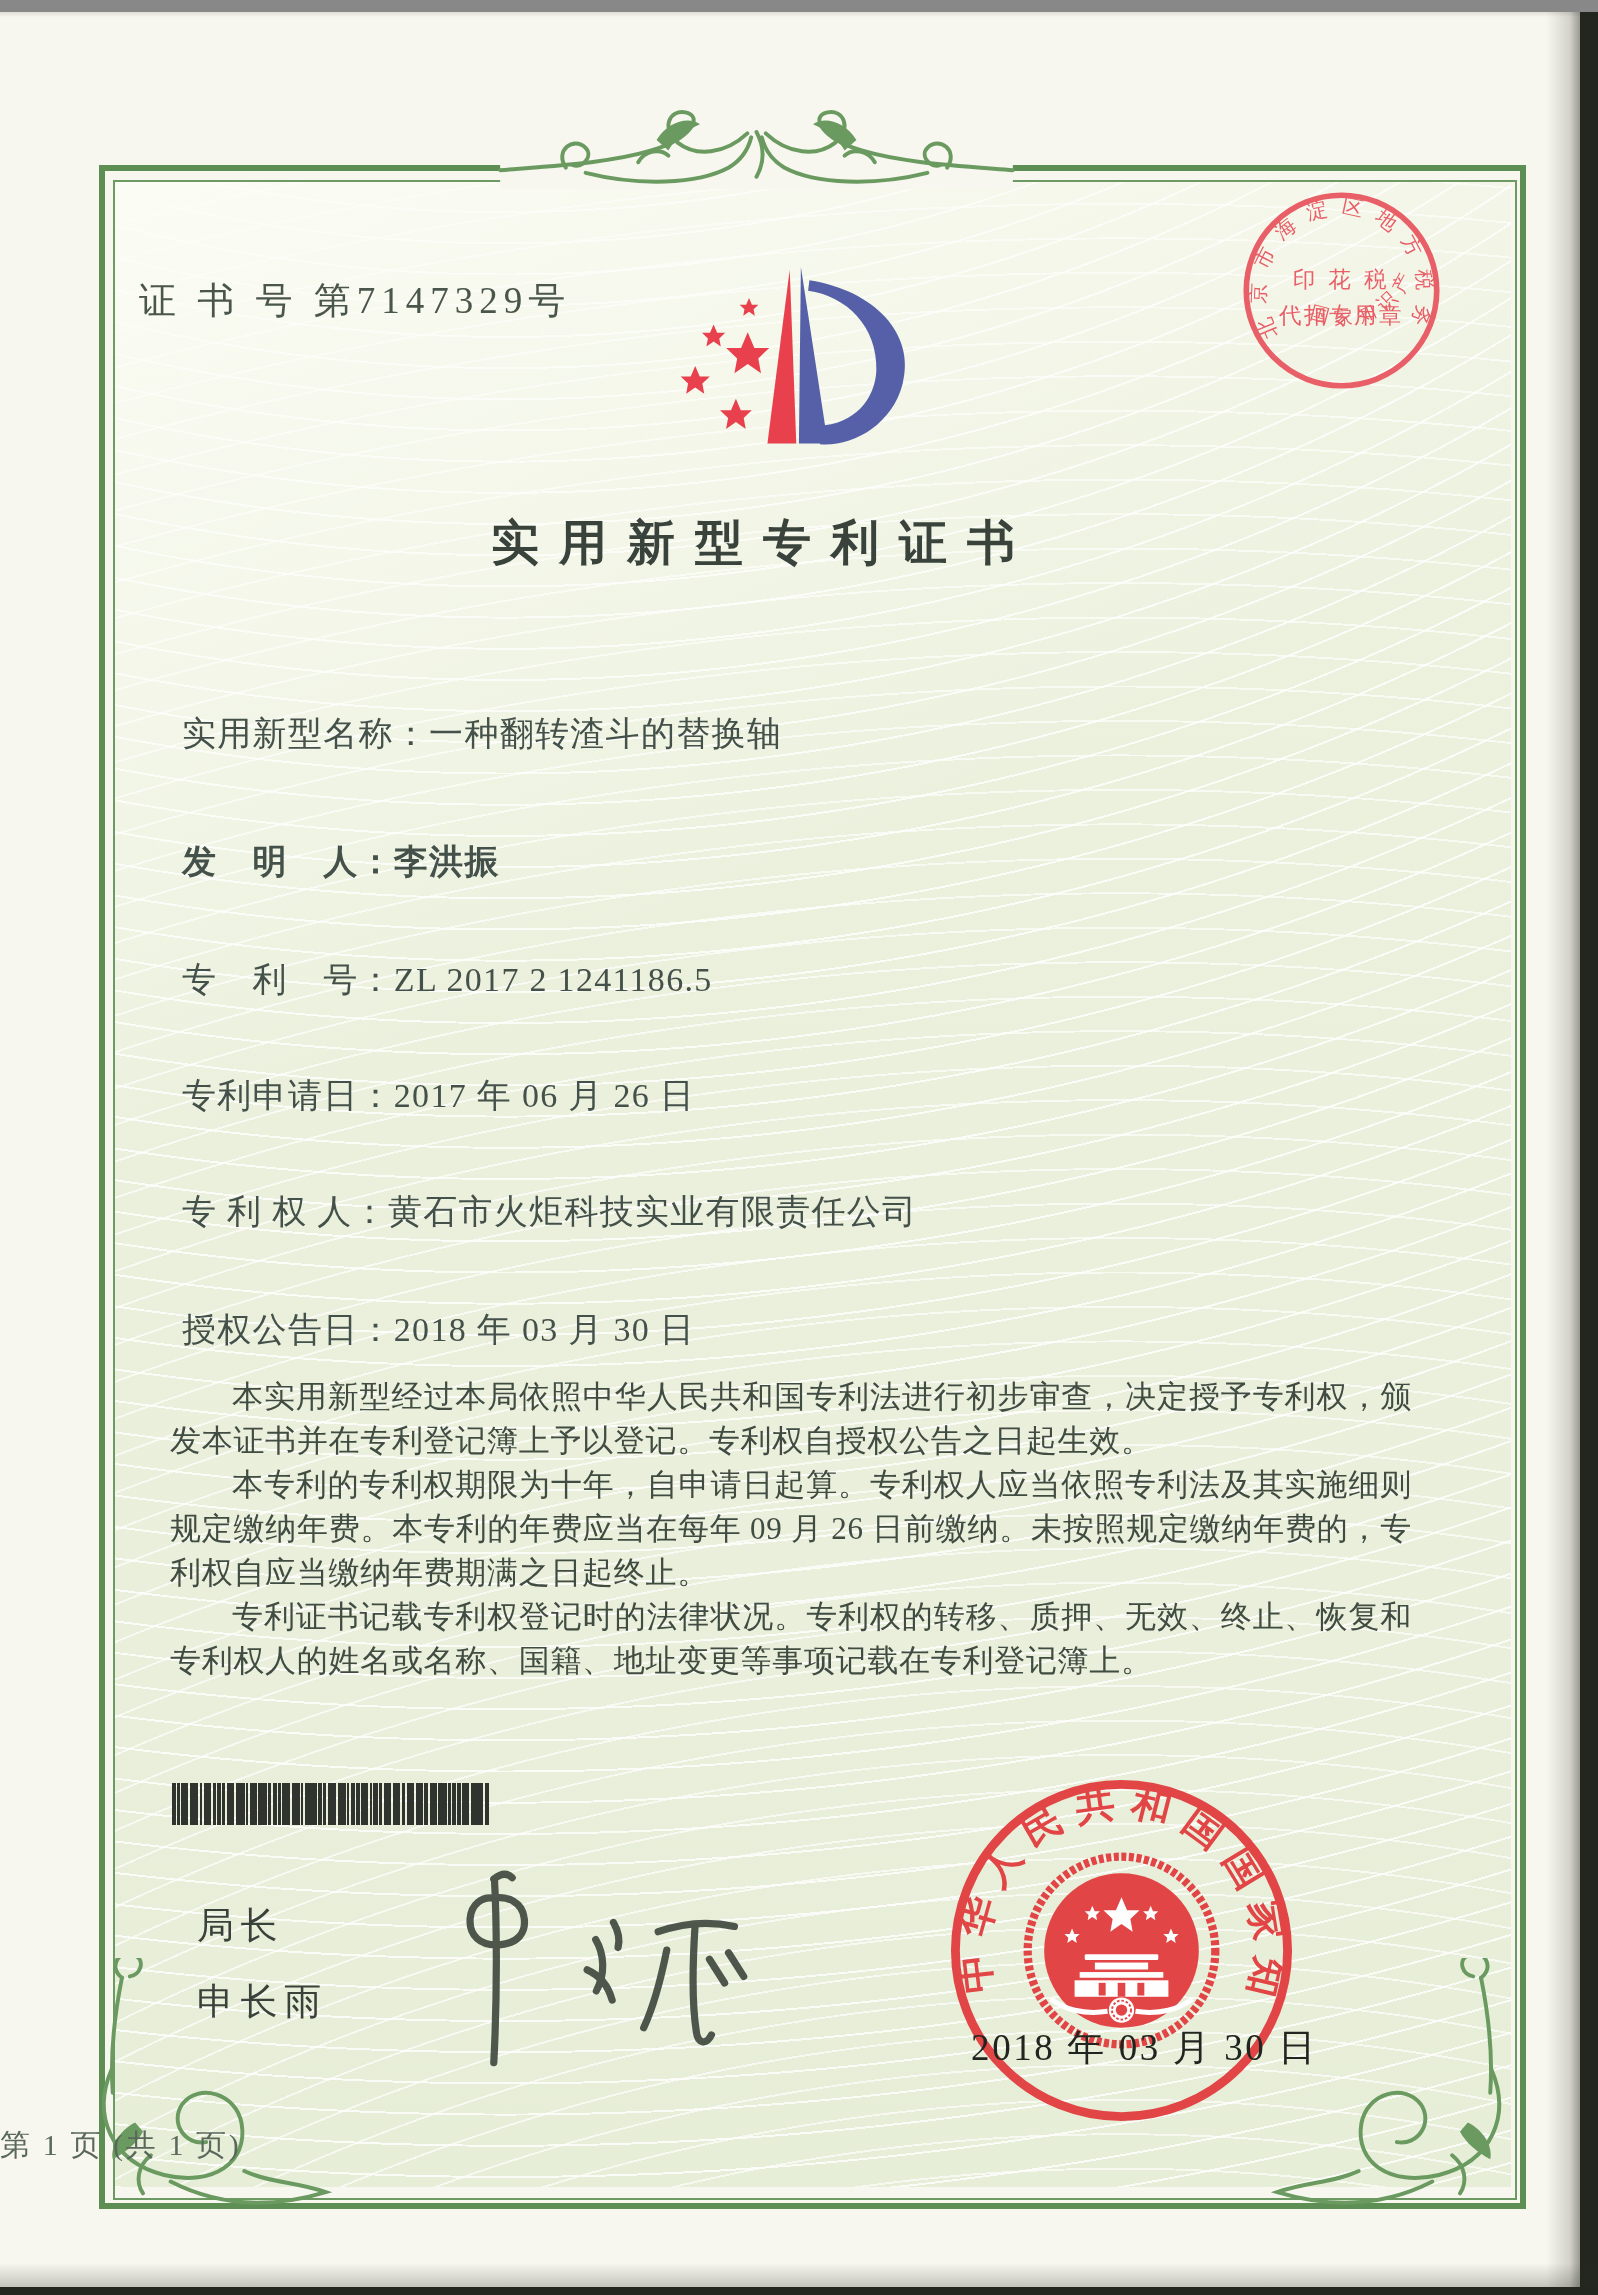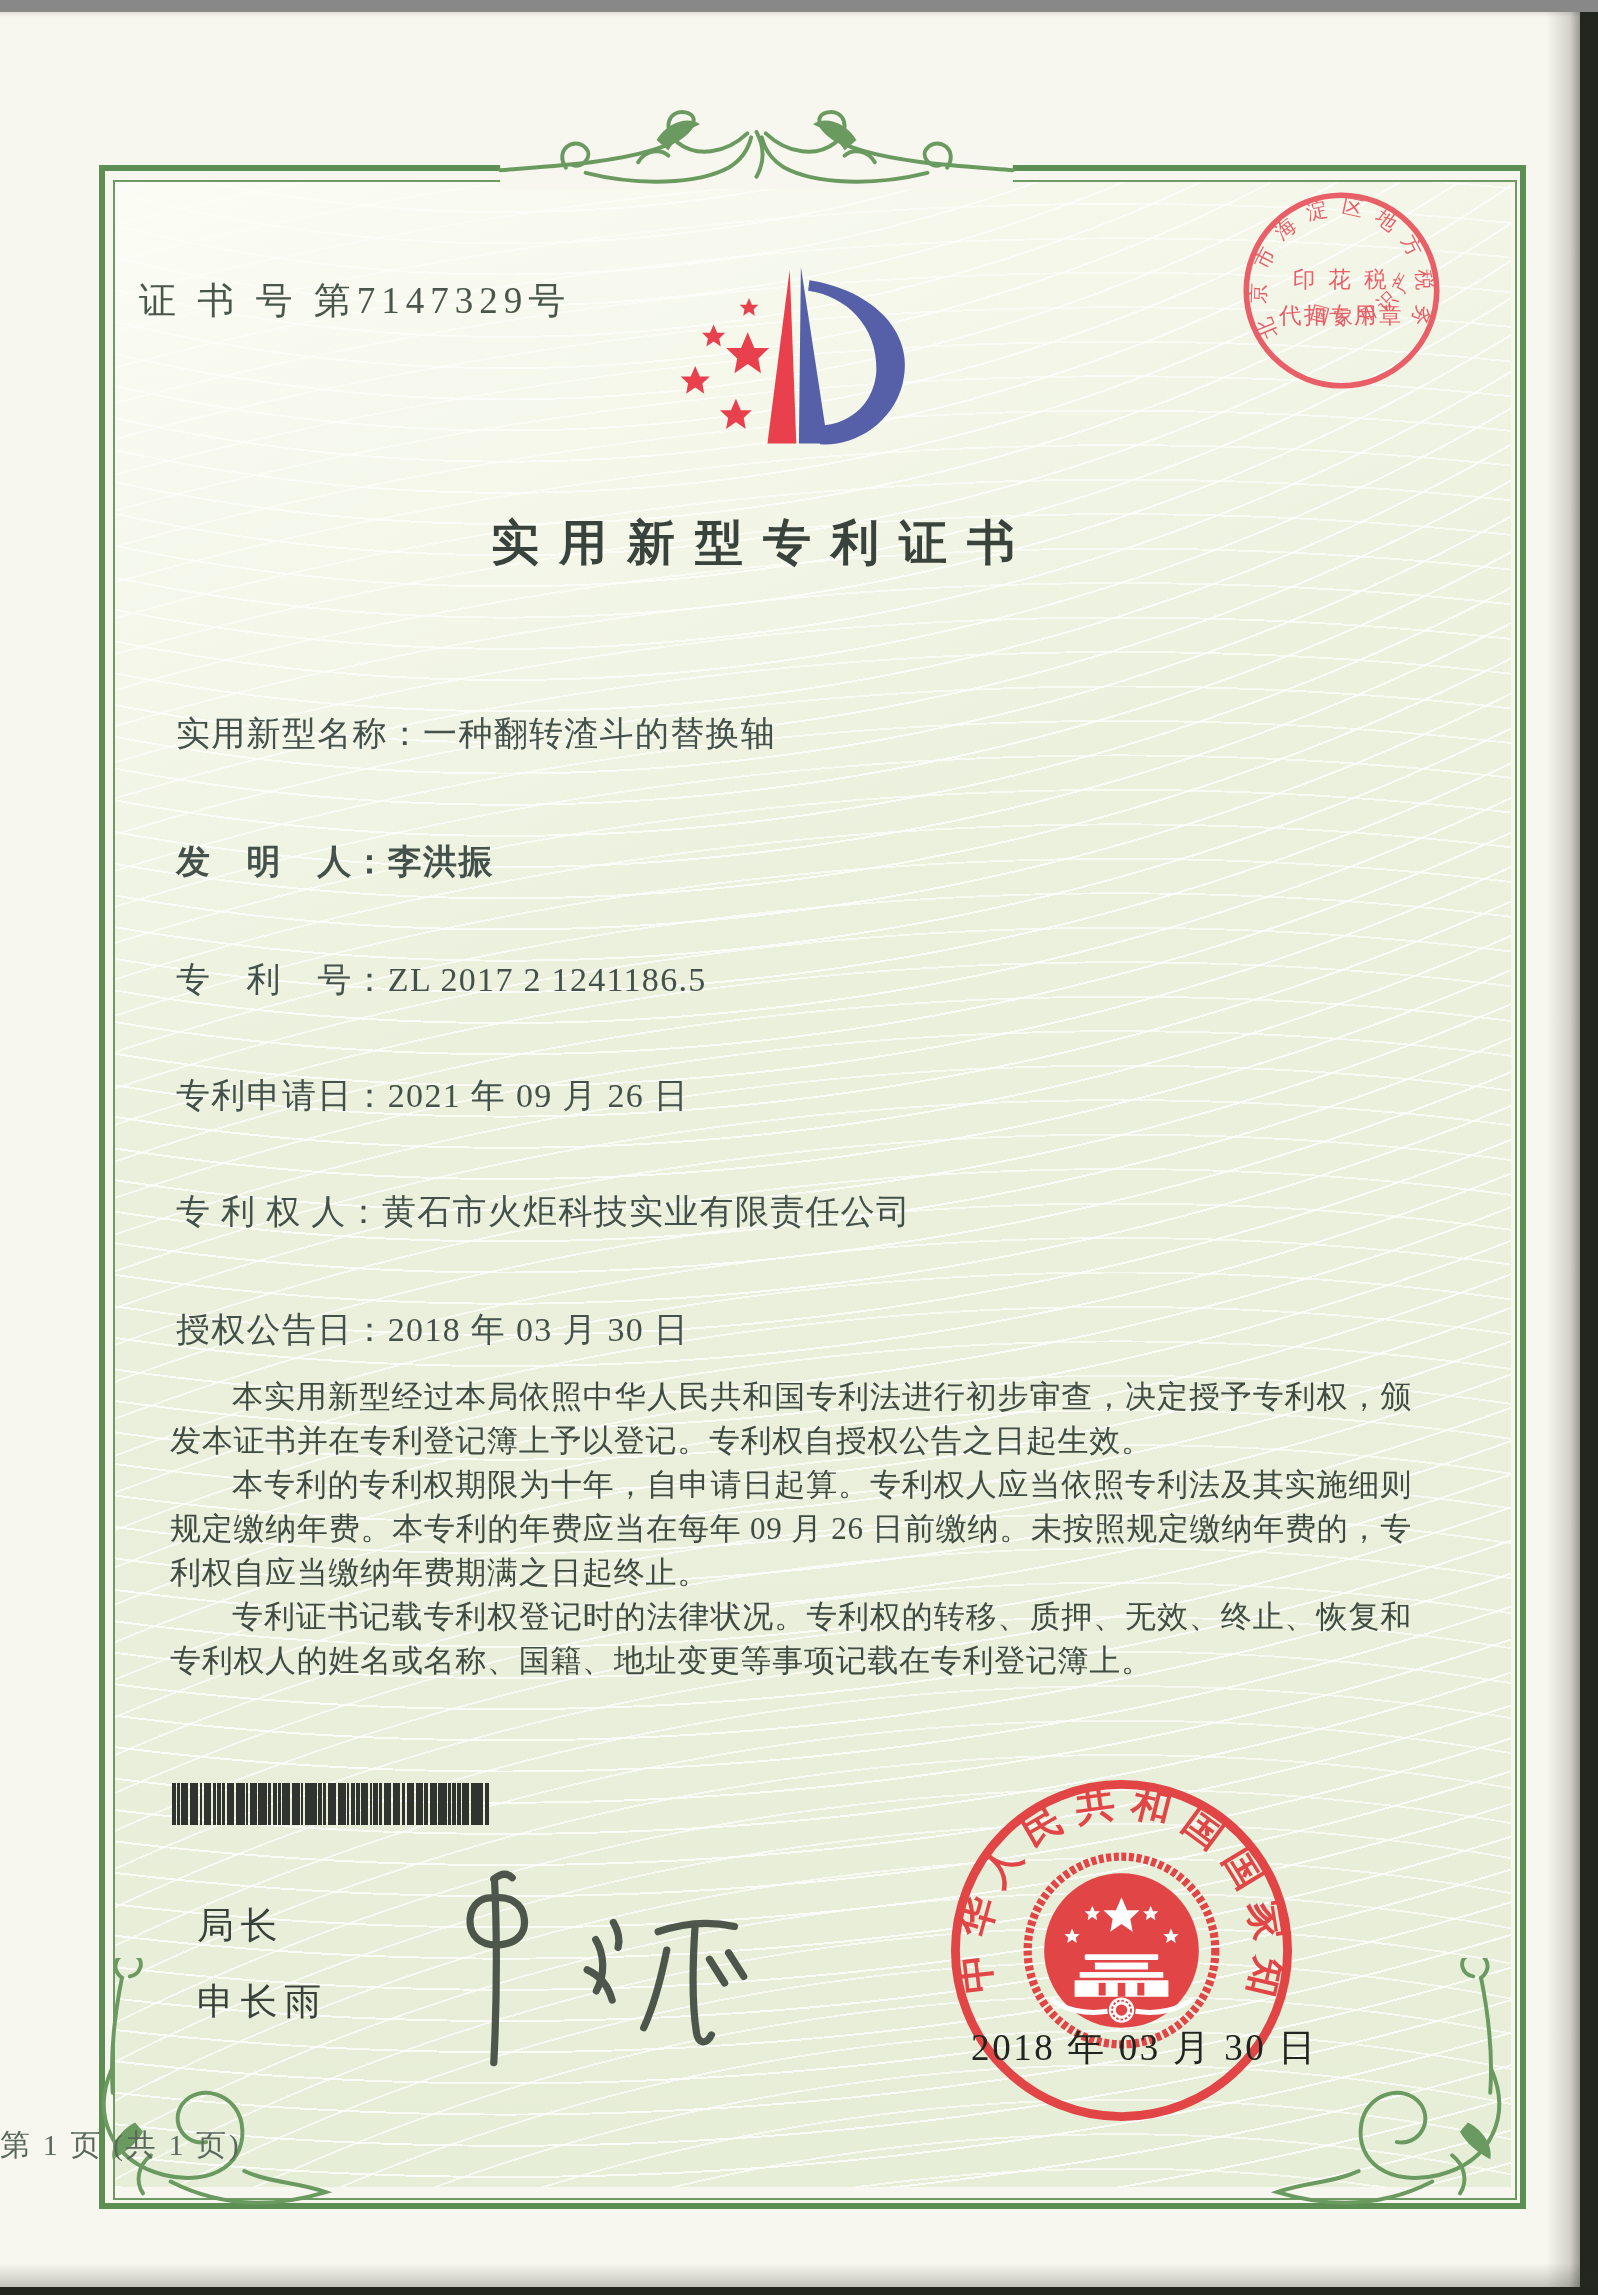--- a/index.html
+++ b/index.html
@@ -28,21 +28,21 @@
       linear-gradient(155deg,rgba(252,253,246,.95) 0%,rgba(252,253,246,0) 38%),
       repeating-radial-gradient(140% 95% at 28% -70%,rgba(255,255,255,0) 0 30px,rgba(255,255,255,.8) 30px 32px),
       repeating-radial-gradient(150% 100% at 72% 185%,rgba(255,255,255,0) 0 34px,rgba(255,255,255,.65) 34px 36px),
       linear-gradient(180deg,#eef2e0,#e7eed8);
   }
 
   .cert-no{position:absolute;left:139px;top:264px;font-size:37px;letter-spacing:6px;color:#4a554b;}
   .title{position:absolute;left:0;top:499px;width:1526px;text-align:center;
     font-size:48px;font-weight:700;letter-spacing:20px;color:#39433c;}
 
-  .f-row{position:absolute;left:176px;font-size:34px;color:#44504a;letter-spacing:1.3px;white-space:nowrap;}
+  .f-row{position:absolute;left:182px;font-size:34px;color:#44504a;letter-spacing:1.3px;white-space:nowrap;}
   .paras{position:absolute;left:170px;top:1363px;width:1242px;font-size:31px;line-height:44px;
     color:#404b42;text-align:justify;letter-spacing:0.7px;}
   .paras p{margin:0;text-indent:2em;}
 
   .barcode{position:absolute;left:172px;top:1771px;width:317px;height:42px;
     background:
       repeating-linear-gradient(90deg,#30342e 0 2.6px,rgba(0,0,0,0) 2.6px 4.6px),
       repeating-linear-gradient(90deg,#30342e 0 1.3px,rgba(0,0,0,0) 1.3px 7.2px),
       repeating-linear-gradient(90deg,#30342e 0 4px,rgba(0,0,0,0) 4px 11.2px),
       repeating-linear-gradient(90deg,rgba(0,0,0,0) 0 6px,#30342e 6px 8px,rgba(0,0,0,0) 8px 15px);}
@@ -145,21 +145,21 @@
     </text>
     <text x="0" y="-6" text-anchor="middle" font-size="36" fill="#e8545e" letter-spacing="6">印 花 税</text>
     <text x="0" y="52" text-anchor="middle" font-size="36" fill="#e8545e" letter-spacing="4">代扣专用章</text>
   </svg>
 
   <div class="title">实用新型专利证书</div>
 
   <div class="f-row" style="top:699px;"><span>实用新型名称：</span><span>一种翻转渣斗的替换轴</span></div>
   <div class="f-row" style="top:827px;font-weight:bold;"><span>发　明　人：</span><span>李洪振</span></div>
   <div class="f-row" style="top:945px;"><span>专　利　号：</span><span>ZL 2017 2 1241186.5</span></div>
-  <div class="f-row" style="top:1061px;"><span>专利申请日：</span><span>2021 年 09 月 26 日</span></div>
+  <div class="f-row" style="top:1061px;"><span>专利申请日：</span><span>2017 年 06 月 26 日</span></div>
   <div class="f-row" style="top:1177px;"><span>专 利 权 人：</span><span>黄石市火炬科技实业有限责任公司</span></div>
   <div class="f-row" style="top:1295px;"><span>授权公告日：</span><span>2018 年 03 月 30 日</span></div>
 
   <div class="paras">
     <p>本实用新型经过本局依照中华人民共和国专利法进行初步审查，决定授予专利权，颁发本证书并在专利登记簿上予以登记。专利权自授权公告之日起生效。</p>
     <p>本专利的专利权期限为十年，自申请日起算。专利权人应当依照专利法及其实施细则规定缴纳年费。本专利的年费应当在每年 09 月 26 日前缴纳。未按照规定缴纳年费的，专利权自应当缴纳年费期满之日起终止。</p>
     <p>专利证书记载专利权登记时的法律状况。专利权的转移、质押、无效、终止、恢复和专利权人的姓名或名称、国籍、地址变更等事项记载在专利登记簿上。</p>
   </div>
 
   <div class="barcode"></div>

